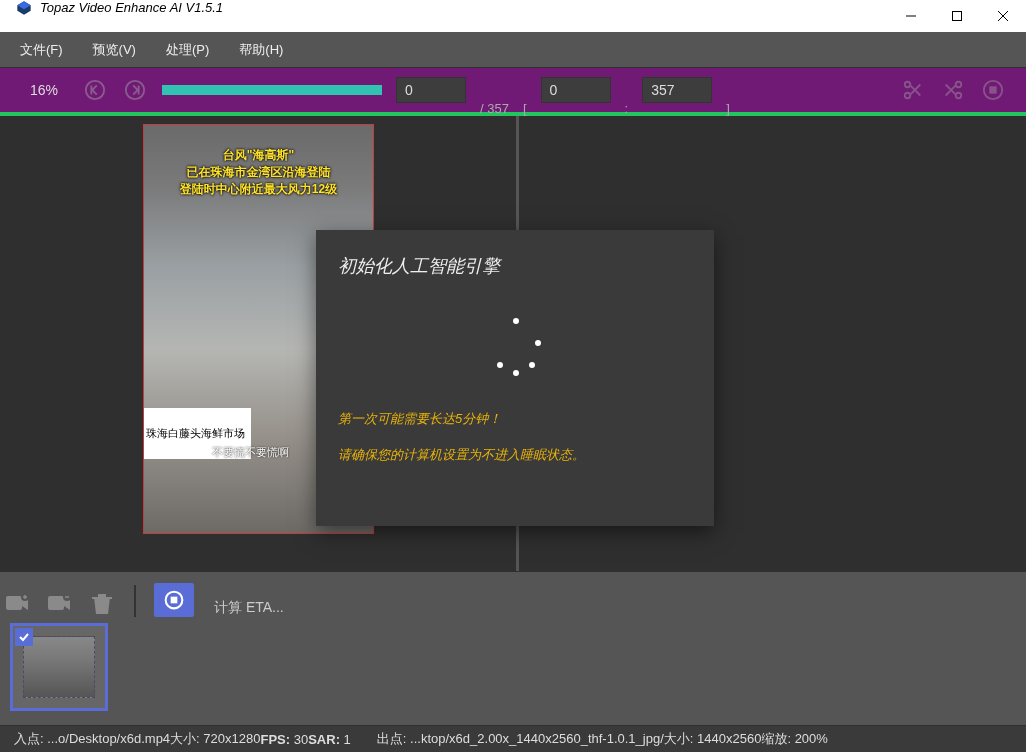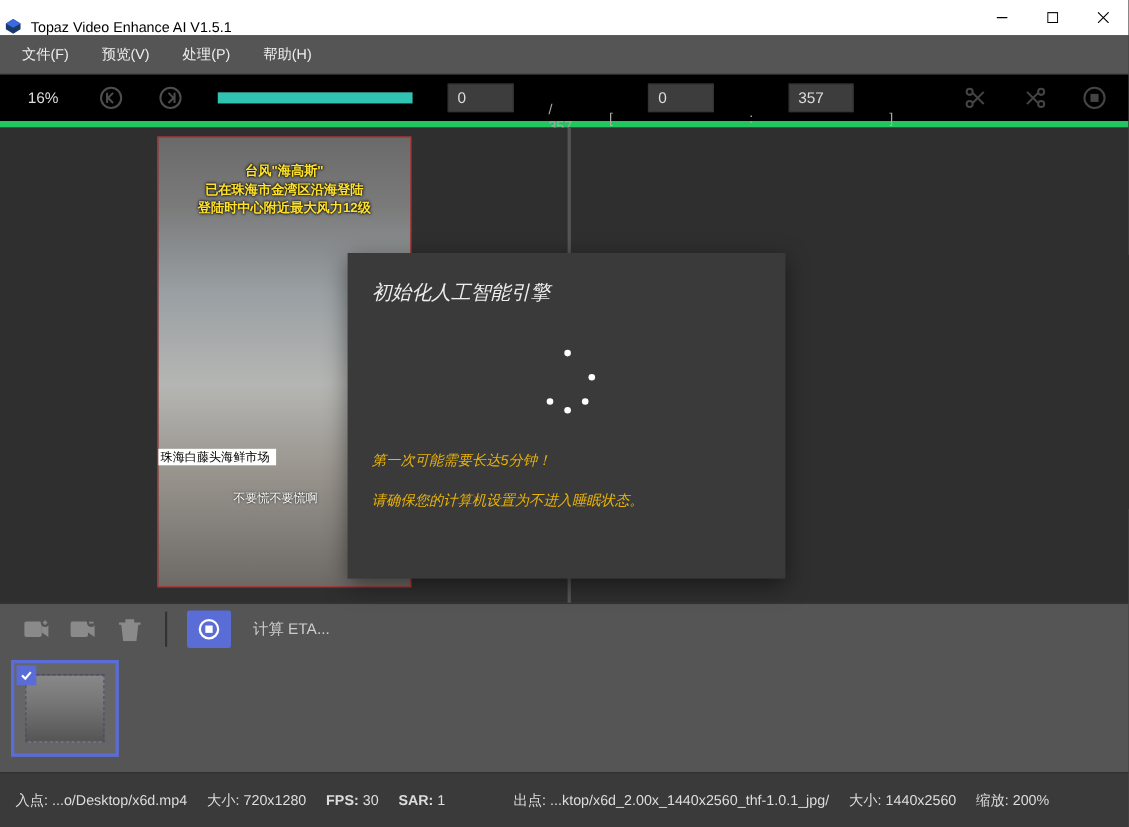--- a/index.html
+++ b/index.html
@@ -13,23 +13,24 @@
     overflow: hidden;
     display: flex;
     flex-direction: column;
   }
   
   .titlebar {
     height: 32px;
     background: #fff;
     color: #000;
     display: flex;
-    align-items: flex-end;
-    padding-left: 4px;
+    align-items: flex-start;
+    padding-left: 16px;
     font-size: 13px;
+    font-style: italic;
   }
   .titlebar .logo {
     width: 16px; height: 16px;
     margin-right: 8px;
   }
   .titlebar .title-text { flex: 1; }
   .titlebar .win-btns { display: flex; }
   .titlebar .win-btn {
     width: 46px; height: 32px;
     display: flex; align-items: center; justify-content: center;
@@ -45,26 +46,26 @@
     padding: 17px 8px;
     gap: 6px;
     border-bottom: 1px solid #2f2f2f;
     color: #eee;
     font-size: 13px;
   }
   .menubar .menu-item { padding: 4px 12px; cursor: default; }
   
   .toolbar {
     height: 48px;
-    background: #000000;
+    background: #701a75;
     display: flex;
     align-items: center;
     padding: 0 20px;
-    gap: 32px;
-    border-bottom: 6px solid #22c55e;
+    gap: 14px;
+    border-bottom: 4px solid #22c55e;
     font-size: 14px;
     color: #ddd;
   }
   .toolbar .zoom { width: 48px; text-align: center; }
   .toolbar .circle-btn {
     width: 26px; height: 26px;
     display:flex;align-items:center;justify-content:center;
     opacity:.45;
   }
   .toolbar .progress {
@@ -113,21 +114,21 @@
     text-align:center;
     color:#ffe22b;
     font-weight:700;
     font-size:12px;
     line-height:1.4;
     text-shadow:0 0 2px #000, 0 0 3px #000;
   }
   .frame-label1 {
     position:absolute; left:-4px; top:283px;
     background:#fff; color:#000;
-    font-size:11px; padding:0 6px;
+    font-size:11px; padding:18px 6px;
   }
   .frame-label2 {
     position:absolute; left:68px; top:320px;
     color:#fff; font-size:11px;
     text-shadow:0 0 2px #000;
   }
   
   .dialog {
     position:absolute;
     left:316px; top:114px;
@@ -152,22 +153,22 @@
   .dialog .spinner span{
     position:absolute;width:6px;height:6px;border-radius:50%;background:#fff;
   }
   .dialog .msg{font-size:13px;line-height:1.7;color:#eab308;}
   .dialog .msg-gap{height:14px;}
   
   .actionbar {
     height:46px;
     background:#555;
     display:flex;
-    align-items:center;
-    padding:0 20px;
+    align-items:flex-end;
+    padding:0 4px;
     gap:14px;
     border-top:1px solid #2f2f2f;
   }
   .actionbar .act-icon{
     width:28px;height:28px;display:flex;align-items:center;justify-content:center;color:#8a8a8a;
   }
   .actionbar .divider{
     width:2px;height:32px;background:#333;margin:0 4px;
   }
   .actionbar .stop-btn{
@@ -194,26 +195,25 @@
     display:flex;align-items:center;justify-content:center;
   }
   .thumb .chk svg{width:12px;height:12px;stroke:#fff;}
   .thumb .brackets{
     position:absolute;left:10px;top:10px;right:10px;bottom:10px;
     border:1px dashed #4a4a6a;
     background:linear-gradient(180deg,#888 0%,#777 40%,#666 70%,#555 100%);
   }
   
   .statusbar{
-    height:50px;background:#3a3a3a;
+    height:27px;background:#3a3a3a;
     border-top:1px solid #2f2f2f;
     display:flex;align-items:center;
     padding:0 14px;
     color:#ddd; font-size:13px;
-    gap:18px;
   }
   .statusbar .sb-item{white-space:nowrap;}
   .statusbar b{font-weight:700;}
   .statusbar .sb-gap{width:26px;}
 </style>
 </head>
 <body>
 
 <div class="titlebar">
   <svg class="logo" viewBox="0 0 24 24">

